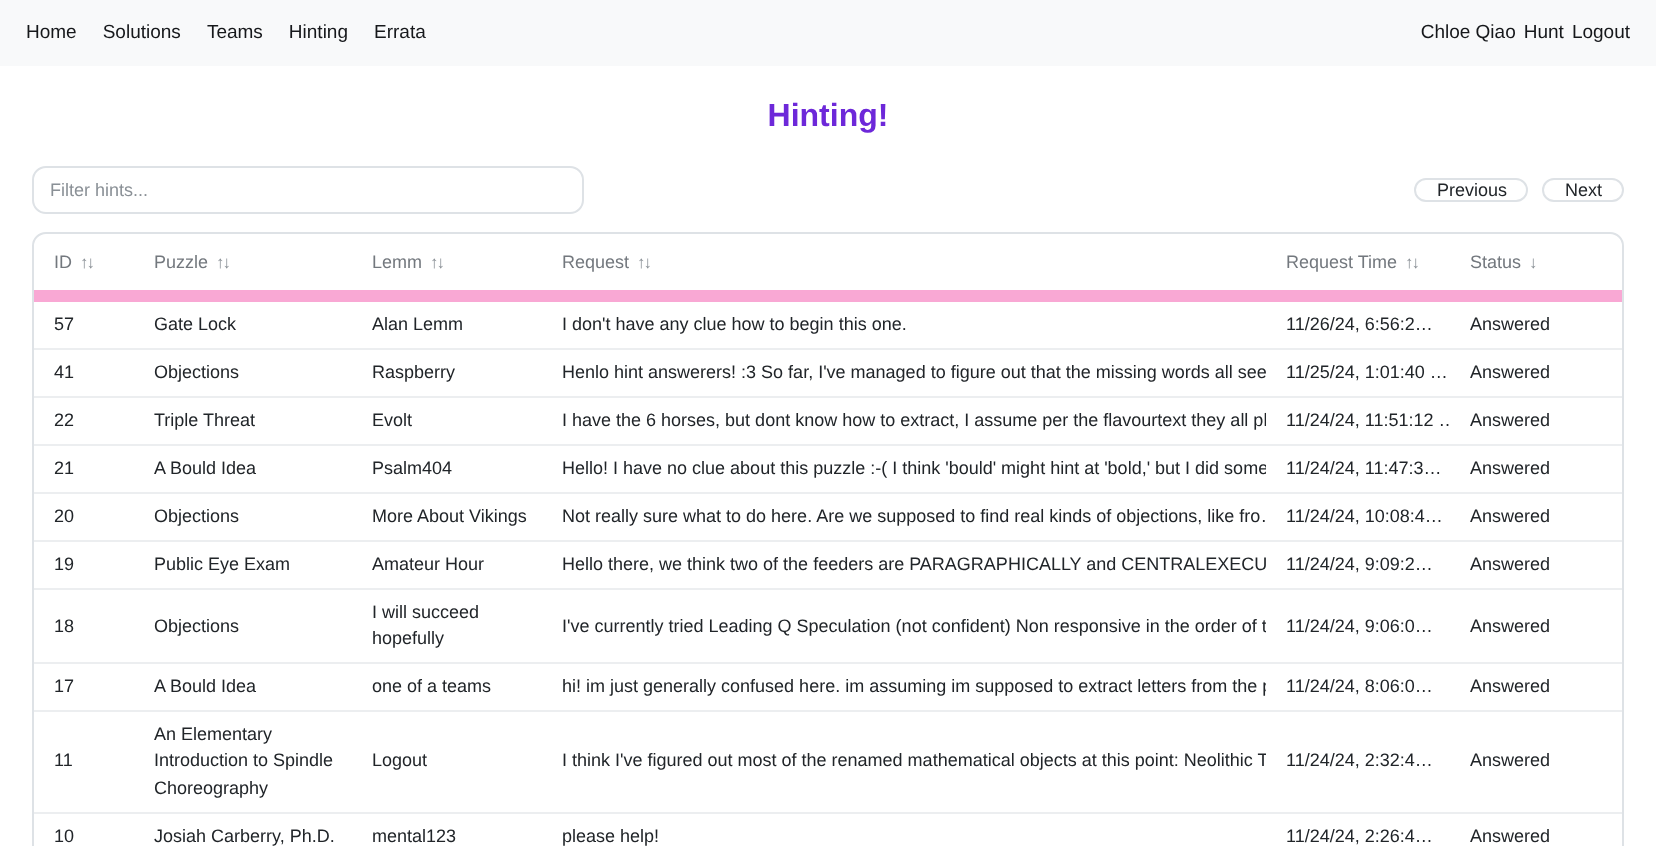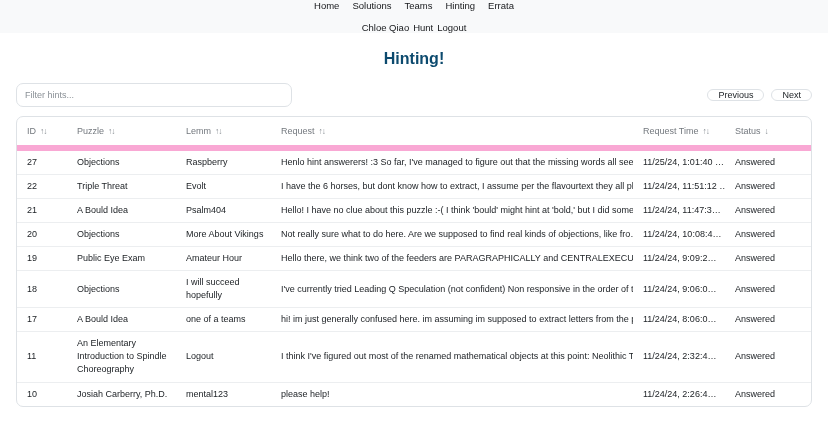--- a/index.html
+++ b/index.html
@@ -7,30 +7,29 @@
   body {
     width: 828px; height: 423px; overflow: hidden;
     background: #ffffff; color: #212529;
     font-family: "Liberation Sans", sans-serif;
   }
   
   .topnav {
     display: flex; justify-content: space-between; align-items: center;
     background: #f8f9fa; height: 33px; padding: 0 13px;
     font-size: 9.5px;
-    flex-direction: column;
   }
   .topnav ul { display: flex; list-style: none; margin: 0; padding: 0; }
   .topnav .nav-left { gap: 13px; }
   .topnav .nav-right { gap: 4px; }
   .topnav a { color: #16181b; text-decoration: none; cursor: pointer; }
   
   .page-title {
     margin: 17px 0 0; text-align: center;
-    font-size: 16px; font-weight: 700; color: #0c4a6e;
+    font-size: 16px; font-weight: 700; color: #6d28d9;
   }
   
   .controls {
     display: flex; justify-content: space-between; align-items: center;
     margin: 15px 16px 9px;
   }
   .filter-input {
     width: 276px; padding: 6px 8px; font-size: 9px;
     border: 1px solid #dee2e6; border-radius: 7px;
     color: #212529; outline: none; background: #fff;
@@ -108,21 +107,29 @@
           <th><span>ID</span><span class="sort-icon">↑↓</span></th>
           <th><span>Puzzle</span><span class="sort-icon">↑↓</span></th>
           <th><span>Lemm</span><span class="sort-icon">↑↓</span></th>
           <th><span>Request</span><span class="sort-icon">↑↓</span></th>
           <th><span>Request Time</span><span class="sort-icon">↑↓</span></th>
           <th><span>Status</span><span class="sort-icon">↓</span></th>
         </tr>
     </thead>
     <tbody>
         <tr>
-          <td class="nowrap">27</td>
+          <td class="nowrap">57</td>
+          <td class="wrap">Gate Lock</td>
+          <td class="wrap">Alan Lemm</td>
+          <td class="nowrap">I don't have any clue how to begin this one.</td>
+          <td class="nowrap">11/26/24, 6:56:2…</td>
+          <td class="nowrap">Answered</td>
+        </tr>
+        <tr>
+          <td class="nowrap">41</td>
           <td class="wrap">Objections</td>
           <td class="wrap">Raspberry</td>
           <td class="nowrap">Henlo hint answerers! :3 So far, I've managed to figure out that the missing words all seem…</td>
           <td class="nowrap">11/25/24, 1:01:40 …</td>
           <td class="nowrap">Answered</td>
         </tr>
         <tr>
           <td class="nowrap">22</td>
           <td class="wrap">Triple Threat</td>
           <td class="wrap">Evolt</td>

